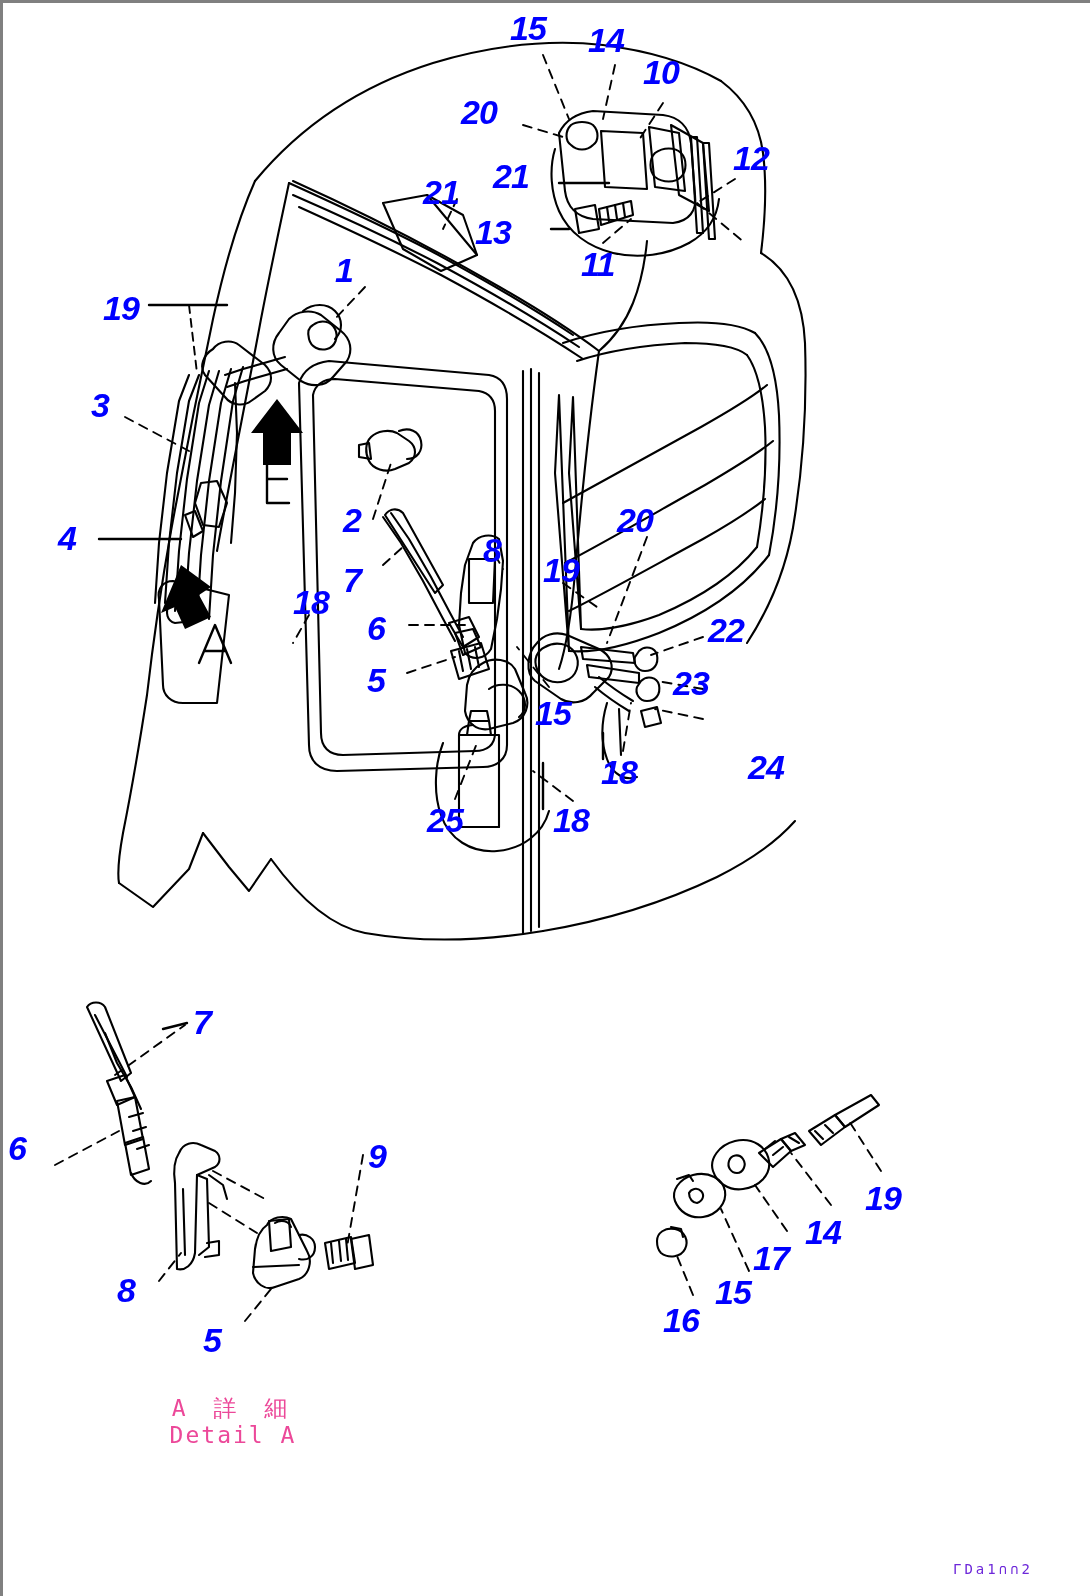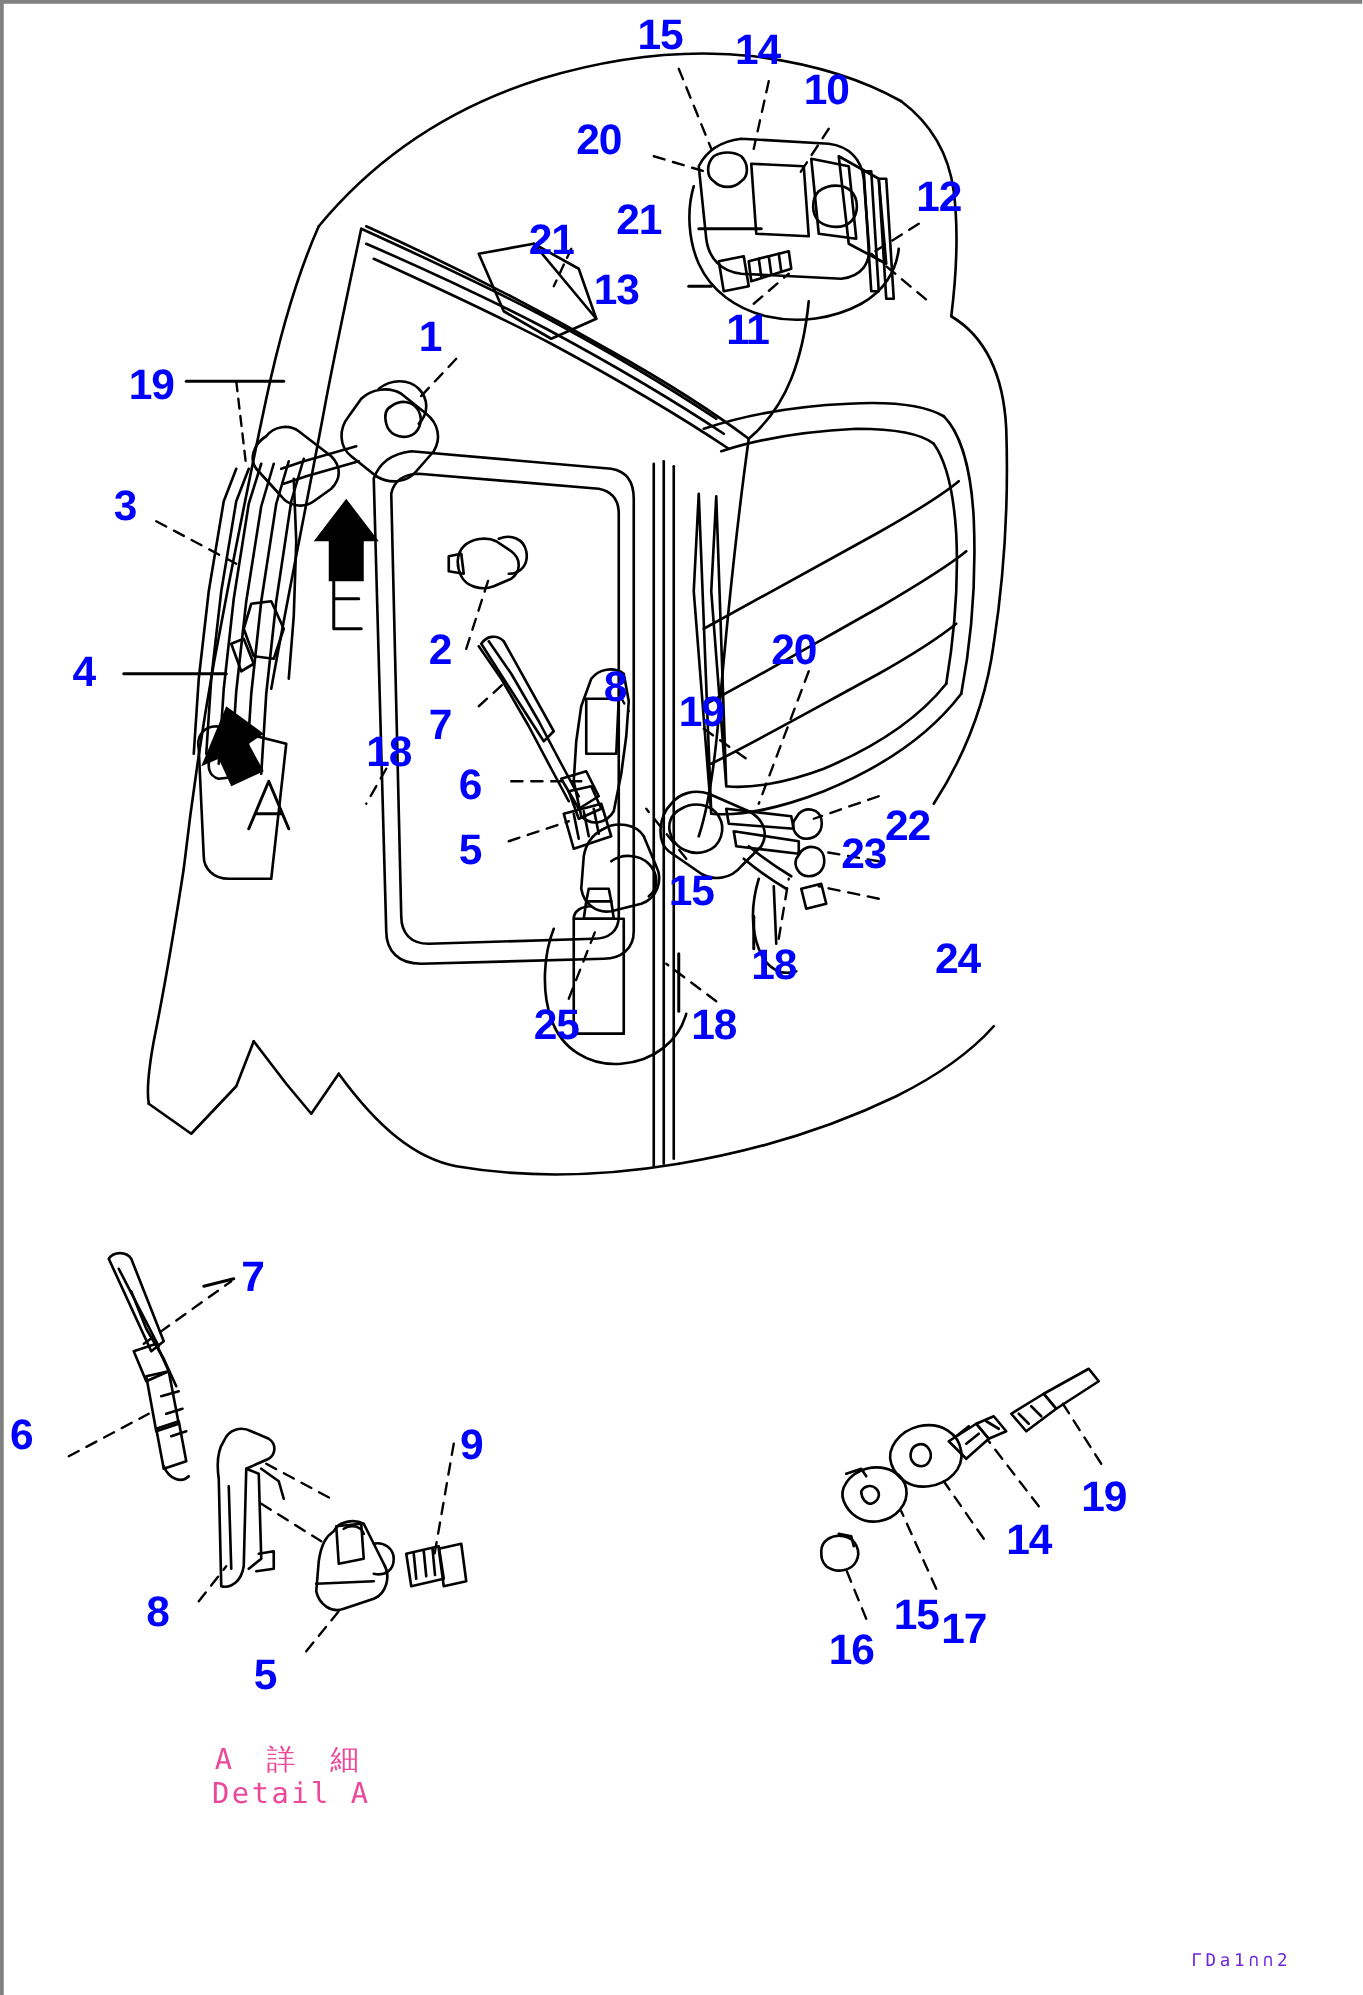--- a/index.html
+++ b/index.html
@@ -26,20 +26,21 @@
   }
   .lbl {
     position: absolute;
     color: #0000ff;
     font-family: "Liberation Sans", sans-serif;
     font-weight: bold;
     font-size: 34px;
     line-height: 34px;
     white-space: nowrap;
     letter-spacing: -1px;
+    font-style: italic;
   }
   .cap {
     position: absolute;
     color: #ec4899;
     text-align: center;
     font-family: "DejaVu Sans Mono", monospace;
     white-space: nowrap;
   }
   .cap .jp {
     display: block;
@@ -320,38 +321,38 @@
   <div class="lbl" style="left:100px; top:288px;">19</div>
   <div class="lbl" style="left:88px;  top:385px;">3</div>
   <div class="lbl" style="left:55px;  top:518px;">4</div>
   <div class="lbl" style="left:340px; top:500px;">2</div>
   <div class="lbl" style="left:480px; top:530px;">8</div>
   <div class="lbl" style="left:540px; top:550px;">19</div>
   <div class="lbl" style="left:614px; top:500px;">20</div>
   <div class="lbl" style="left:340px; top:560px;">7</div>
   <div class="lbl" style="left:290px; top:582px;">18</div>
   <div class="lbl" style="left:364px; top:608px;">6</div>
-  <div class="lbl" style="left:705px; top:610px;margin-top:31px;">22</div>
+  <div class="lbl" style="left:705px; top:610px;">22</div>
   <div class="lbl" style="left:364px; top:660px;">5</div>
   <div class="lbl" style="left:670px; top:663px;">23</div>
   <div class="lbl" style="left:532px; top:693px;">15</div>
   <div class="lbl" style="left:705px; top:747px;margin-left:40px;">24</div>
   <div class="lbl" style="left:598px; top:752px;">18</div>
   <div class="lbl" style="left:424px; top:800px;">25</div>
   <div class="lbl" style="left:550px; top:800px;">18</div>
 
   <div class="lbl" style="left:190px; top:1002px;">7</div>
   <div class="lbl" style="left:5px;   top:1128px;">6</div>
   <div class="lbl" style="left:365px; top:1136px;">9</div>
   <div class="lbl" style="left:114px; top:1270px;">8</div>
   <div class="lbl" style="left:200px; top:1320px;">5</div>
 
   <div class="lbl" style="left:862px; top:1178px;">19</div>
   <div class="lbl" style="left:802px; top:1212px;">14</div>
-  <div class="lbl" style="left:750px; top:1238px;margin-top:45px;">17</div>
+  <div class="lbl" style="left:750px; top:1238px;">17</div>
   <div class="lbl" style="left:712px; top:1272px;">15</div>
   <div class="lbl" style="left:660px; top:1300px;">16</div>
 
   <div class="cap" style="left:130px; top:1392px; width:200px;">
     <span class="jp">A 詳 細</span>
     <span class="en">Detail A</span>
   </div>
 
 
   <div class="dcode" style="left:950px; top:1558px;">ΓDa1∩∩2</div>

